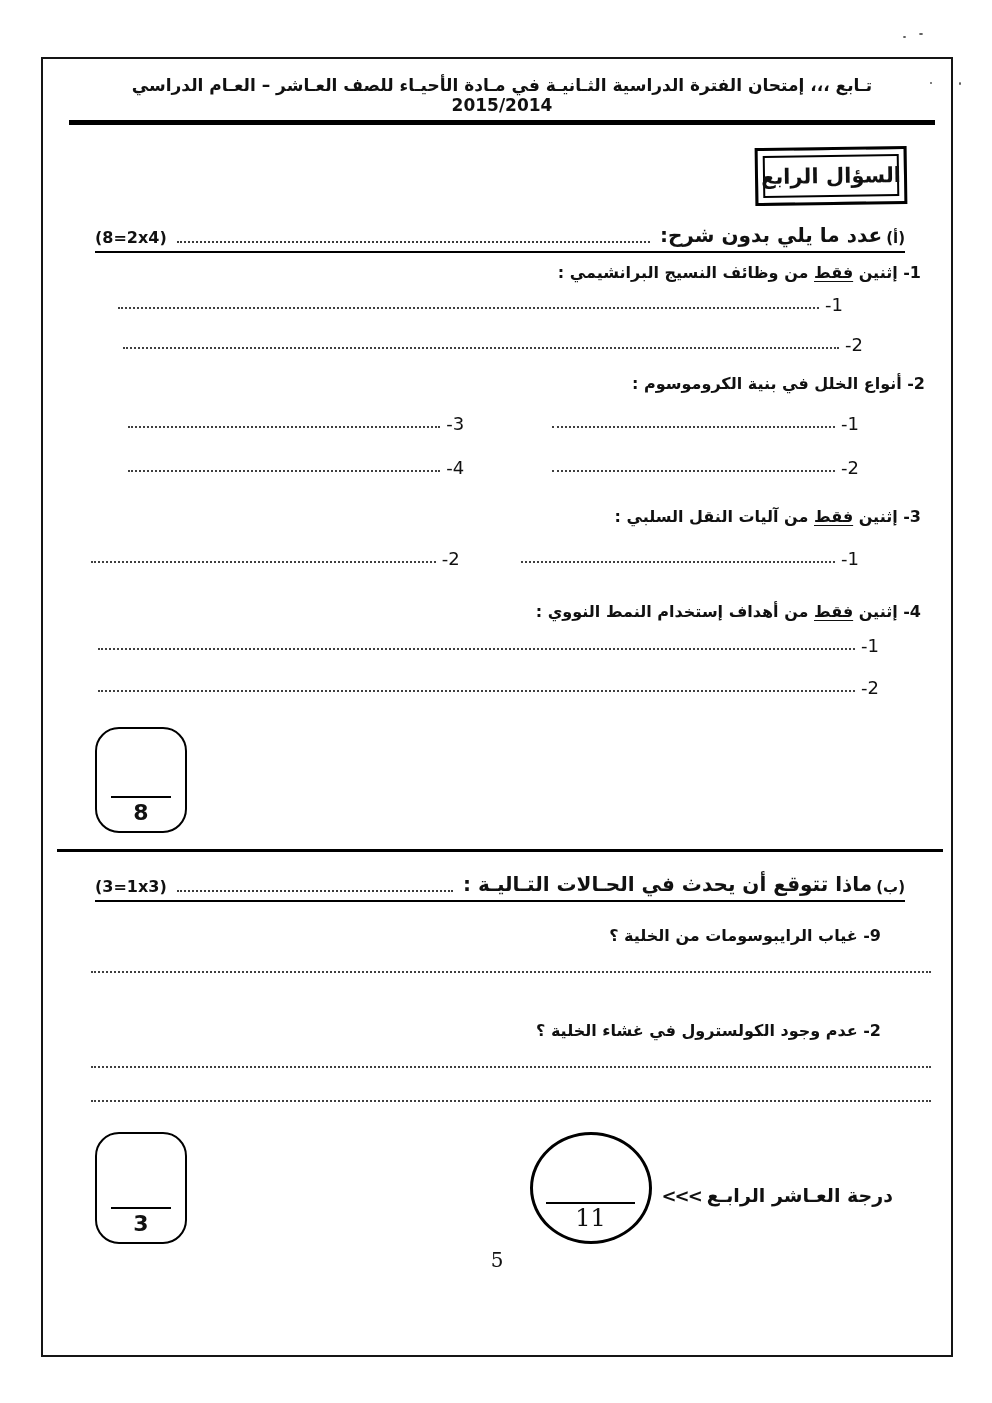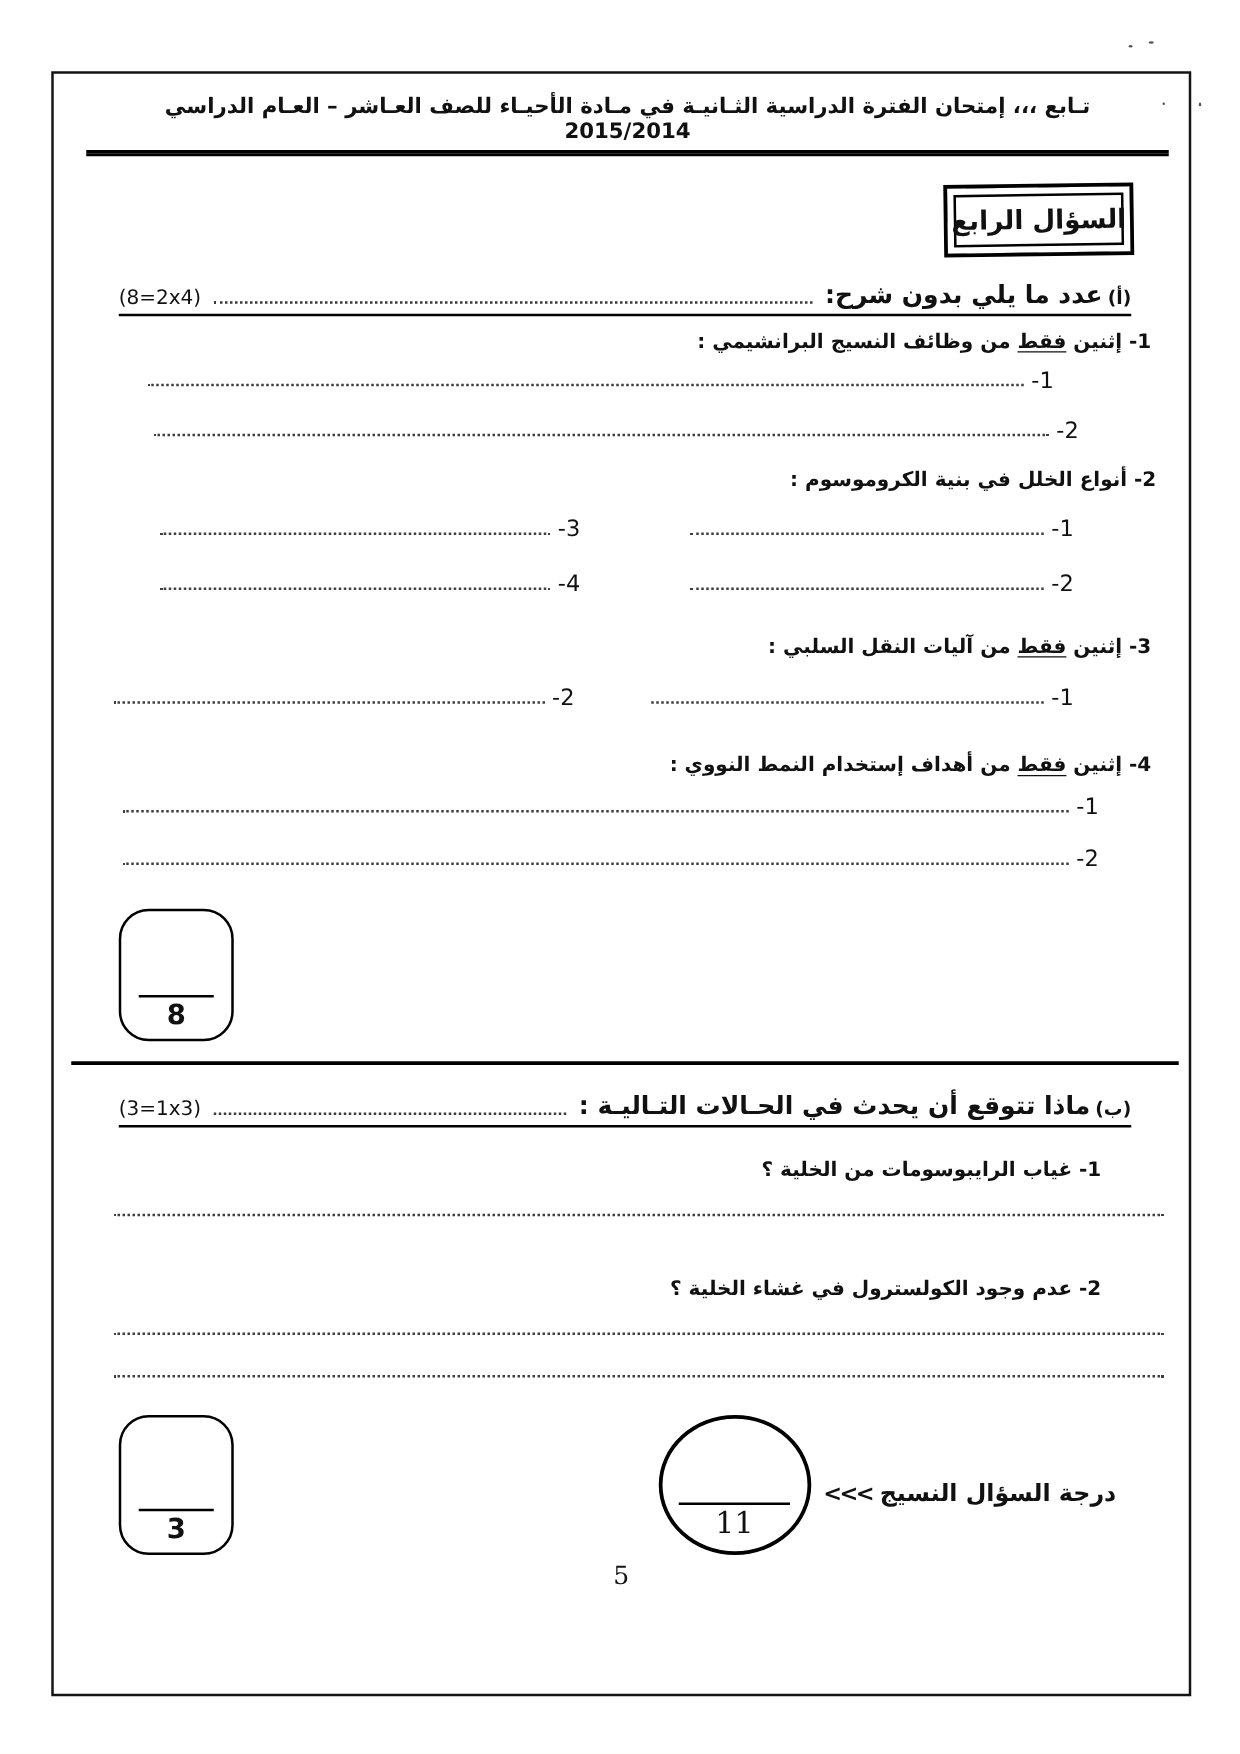--- a/index.html
+++ b/index.html
@@ -29,21 +29,21 @@
   
   .part-heading {
     display:flex; direction:rtl; align-items:flex-end;
     border-bottom:2px solid #000; padding-bottom:4px; font-weight:bold;
   }
   .ph-a { margin:18px 46px 0 52px; }
   .ph-b { margin:20px 46px 0 52px; }
   .part-label { font-size:15px; margin-left:4px; }
   .part-title { font-size:20px; }
   .dotfill { flex:1; border-bottom:2px dotted #3a3a3a; margin:0 10px 4px 10px; min-width:30px; }
-  .part-points { font-size:16px; direction:ltr; font-weight:normal; }
+  .part-points { font-size:16px; direction:ltr; font-weight:bold; }
   
   .item-heading {
     direction:rtl; text-align:right; font-weight:bold; font-size:16px;
   }
   .u { text-decoration:underline; text-underline-offset:3px; }
   
   .ans-line { display:flex; direction:ltr; align-items:flex-end; }
   .dots { flex:1; border-bottom:2px dotted #3f3f3f; margin:0 6px 5px 0; }
   .ans-num { font-size:18px; line-height:1; }
   .ans-row2 { display:flex; direction:ltr; justify-content:space-between; }
@@ -174,21 +174,21 @@
     <div class="section-divider"></div>
 
     <div class="part-heading ph-b">
       <span class="part-label">(ب)</span>
       <span class="part-title">ماذا تتوقع أن يحدث في الحـالات التـاليـة :</span>
       <span class="dotfill"></span>
       <span class="part-points">(3=1x3)</span>
     </div>
 
     <div class="item-heading b-head mt1">
-      <span>1- غياب الرايبوسومات من الخلية ؟</span>
+      <span>9- غياب الرايبوسومات من الخلية ؟</span>
     </div>
     <div class="b-dots mt2"></div>
 
     <div class="item-heading b-head mt3">
       <span>2- عدم وجود الكولسترول في غشاء الخلية ؟</span>
     </div>
     <div class="b-dots mt2"></div>
 
     <div class="b-dots mt5"></div>
 
@@ -196,19 +196,19 @@
       <div class="score-box sb-3">
         <div class="score-line"></div>
         <div class="score-val">3</div>
       </div>
       <div class="bottom-spacer"></div>
       <div class="total-circle">
         <div class="tc-line"></div>
         <div class="tc-val">11</div>
       </div>
       <div class="total-arrows">&lt;&lt;&lt;</div>
-      <div class="total-label">درجة السؤال النسيج</div>
+      <div class="total-label">درجة العـاشر الرابـع</div>
     </div>
 
     <div class="page-num">5</div>
 
   </div>
 </div>
 
 </body></html>

